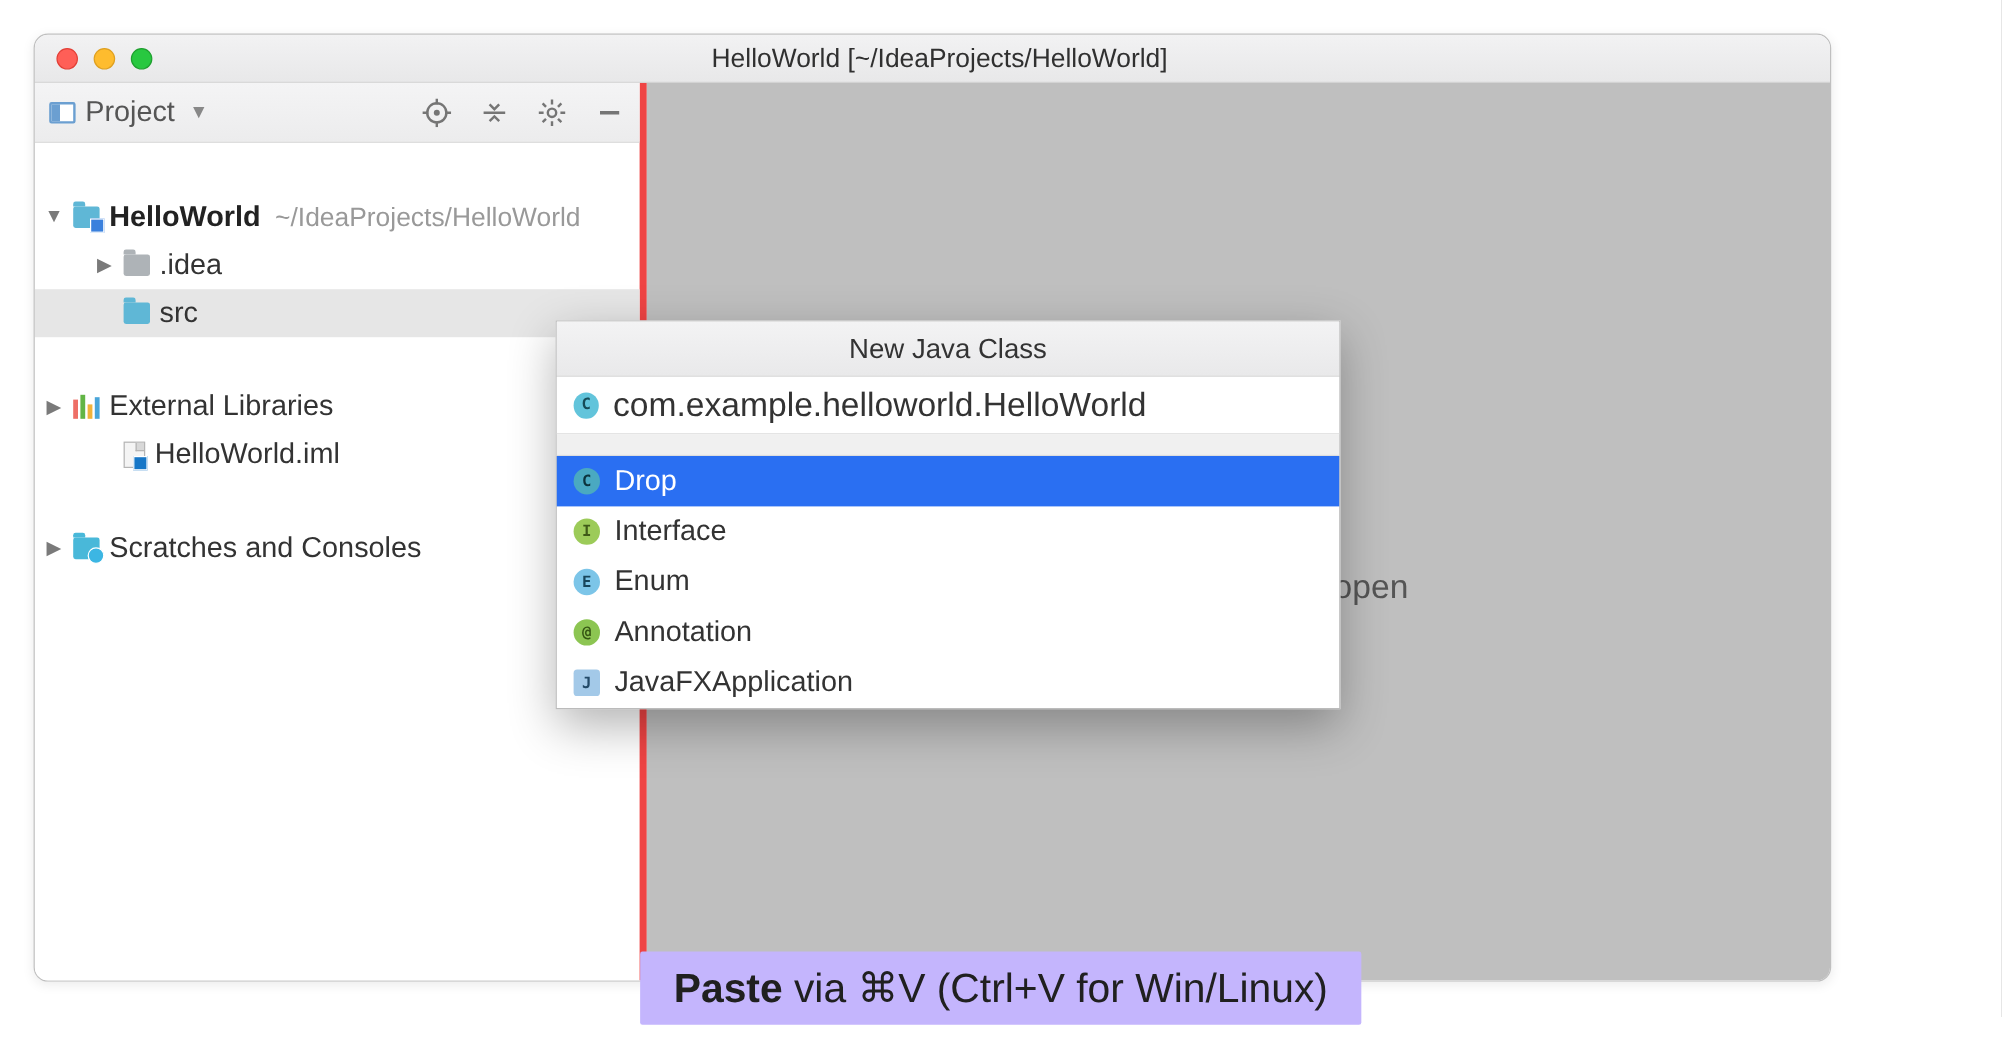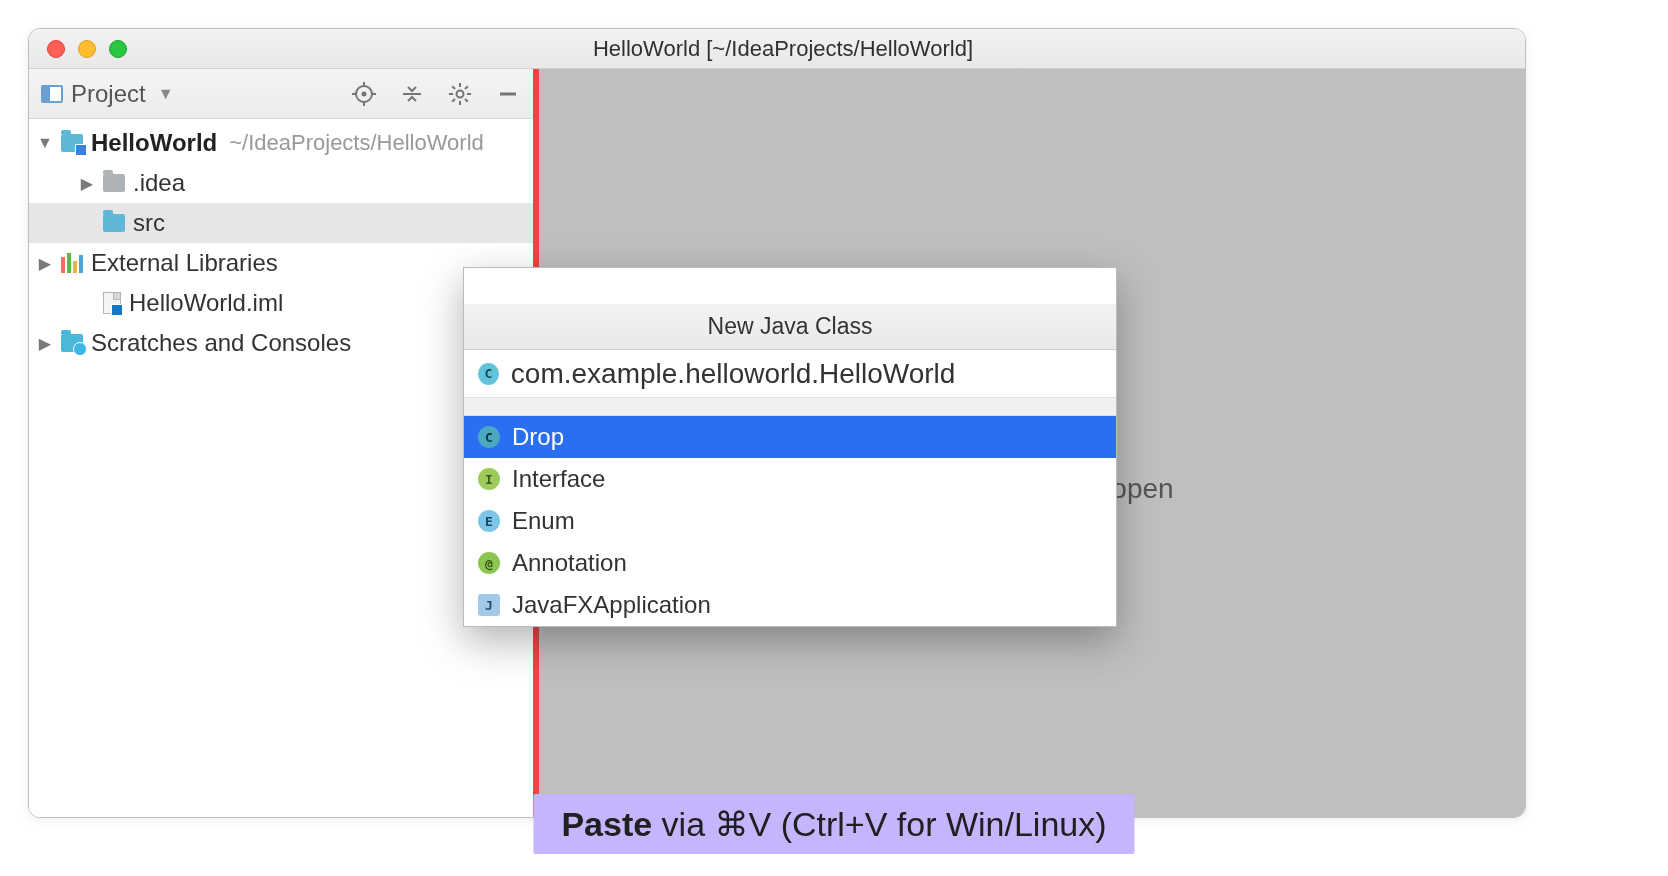--- a/index.html
+++ b/index.html
@@ -84,41 +84,41 @@
   .lib-icon span:nth-child(1){height:16px;background:#ee6f67;}
   .lib-icon span:nth-child(2){height:20px;background:#62b545;}
   .lib-icon span:nth-child(3){height:12px;background:#f1b33b;}
   .lib-icon span:nth-child(4){height:18px;background:#49a5d9;}
   .scratch-icon{width:22px;height:18px;background:#49b8d9;border-radius:2px;position:relative;}
   .scratch-icon::before{content:"";position:absolute;top:-4px;left:0;width:10px;height:4px;background:#49b8d9;border-radius:2px 2px 0 0;}
   .scratch-icon::after{content:"";position:absolute;right:-4px;bottom:-4px;width:12px;height:12px;background:#3cb6e3;border:1px solid #fff;border-radius:50%;}
   .path-text{color:#999;font-size:22px;margin-left:4px;}
   .bold{font-weight:700;color:#222;}
   .indent-1{padding-left:50px;}
-  .indent-0{padding-left:8px;}
+  .indent-0{padding-left:8px;margin-top:38px;}
 
   .editor-area {
     flex:1; background:#bfbfbf; position:relative;
     display:flex; align-items:center; justify-content:center;
   }
   .drop-text { color:#555; font-size:28px; position:absolute; top:54%; left:50%; transform:translateX(-50%);}
   
   .popup {
     position:absolute;
     left:434px; top:238px;
     width:654px;
     background:#fff;
     border:1px solid #bbb;
     box-shadow:0 14px 38px rgba(0,0,0,0.3);
   }
   .popup-title{
     height:46px; display:flex; align-items:center; justify-content:center;
     background:linear-gradient(#f3f3f4,#e9e9ea);
     border-bottom:1px solid #d0d0d0;
-    font-size:23px; color:#333;margin-top:36px;
+    font-size:23px; color:#333;
   }
   .popup-input{
     height:48px; display:flex; align-items:center; gap:12px;
     padding:0 14px; border-bottom:1px solid #dedede;
     font-size:24px; color:#333; background:#fff;
   }
   .popup-input input{
     border:none;outline:none;font-size:28px;width:100%;color:#333;
     font-family:inherit;background:transparent;
   }

